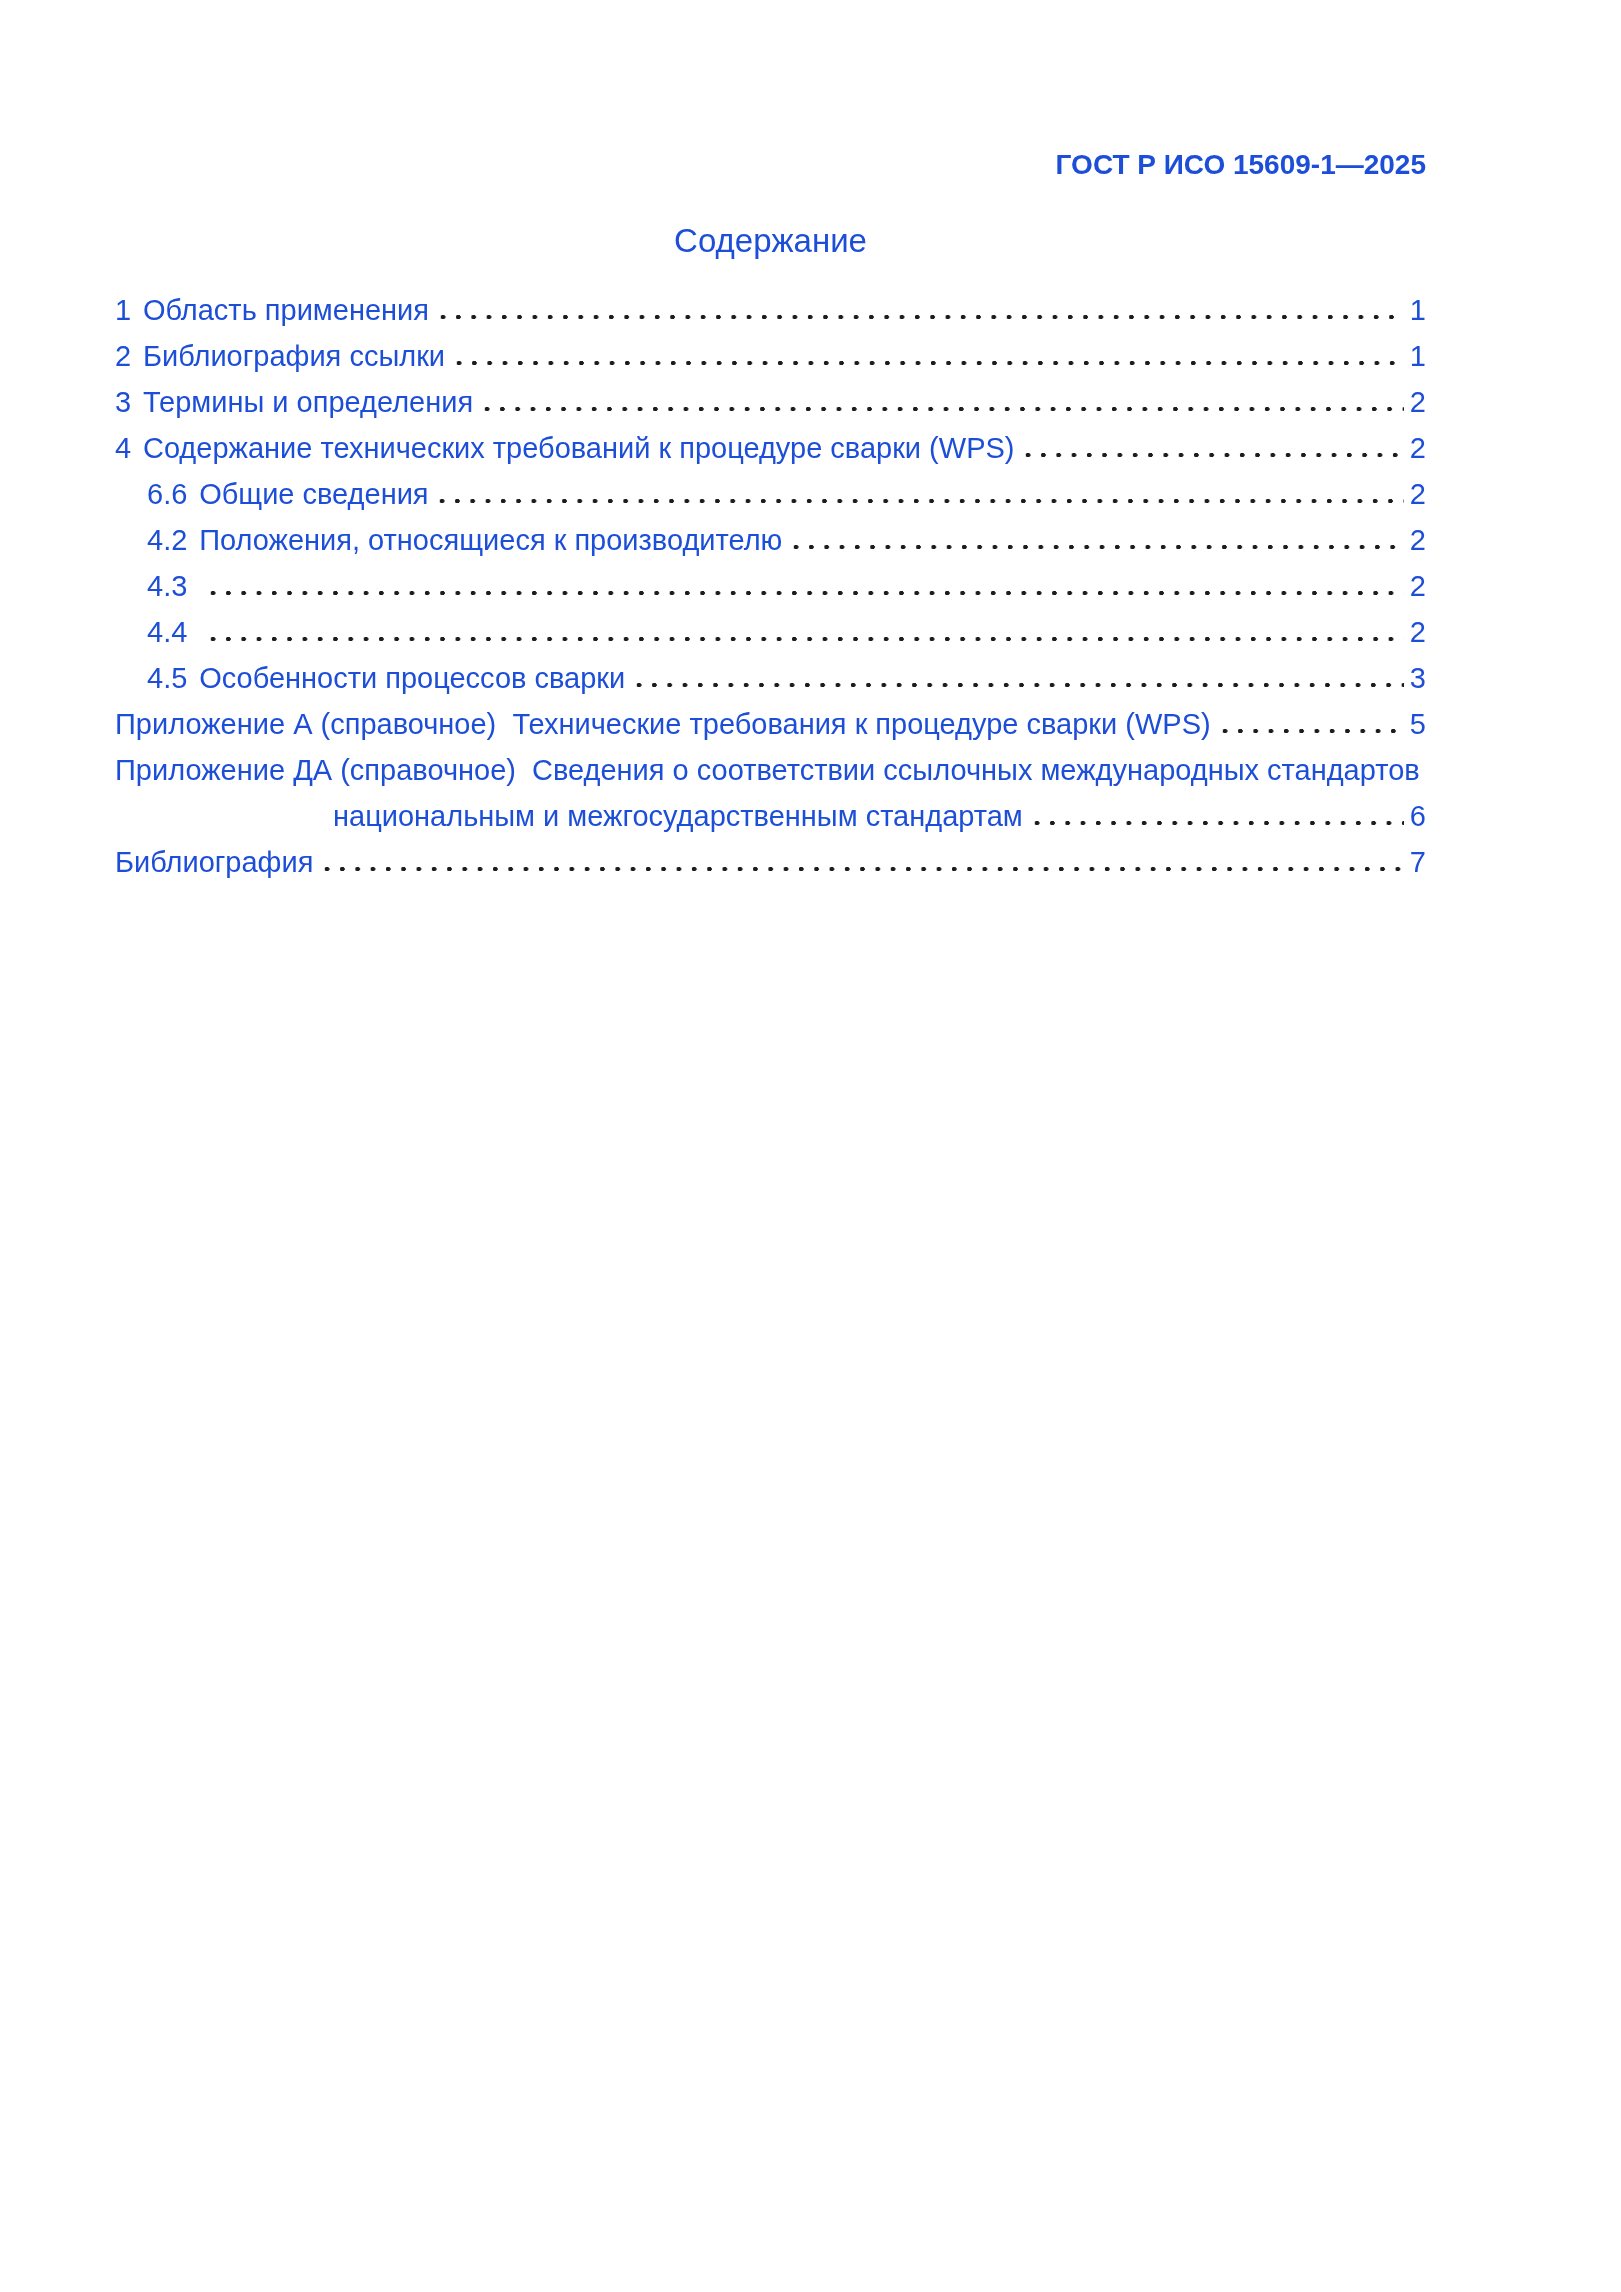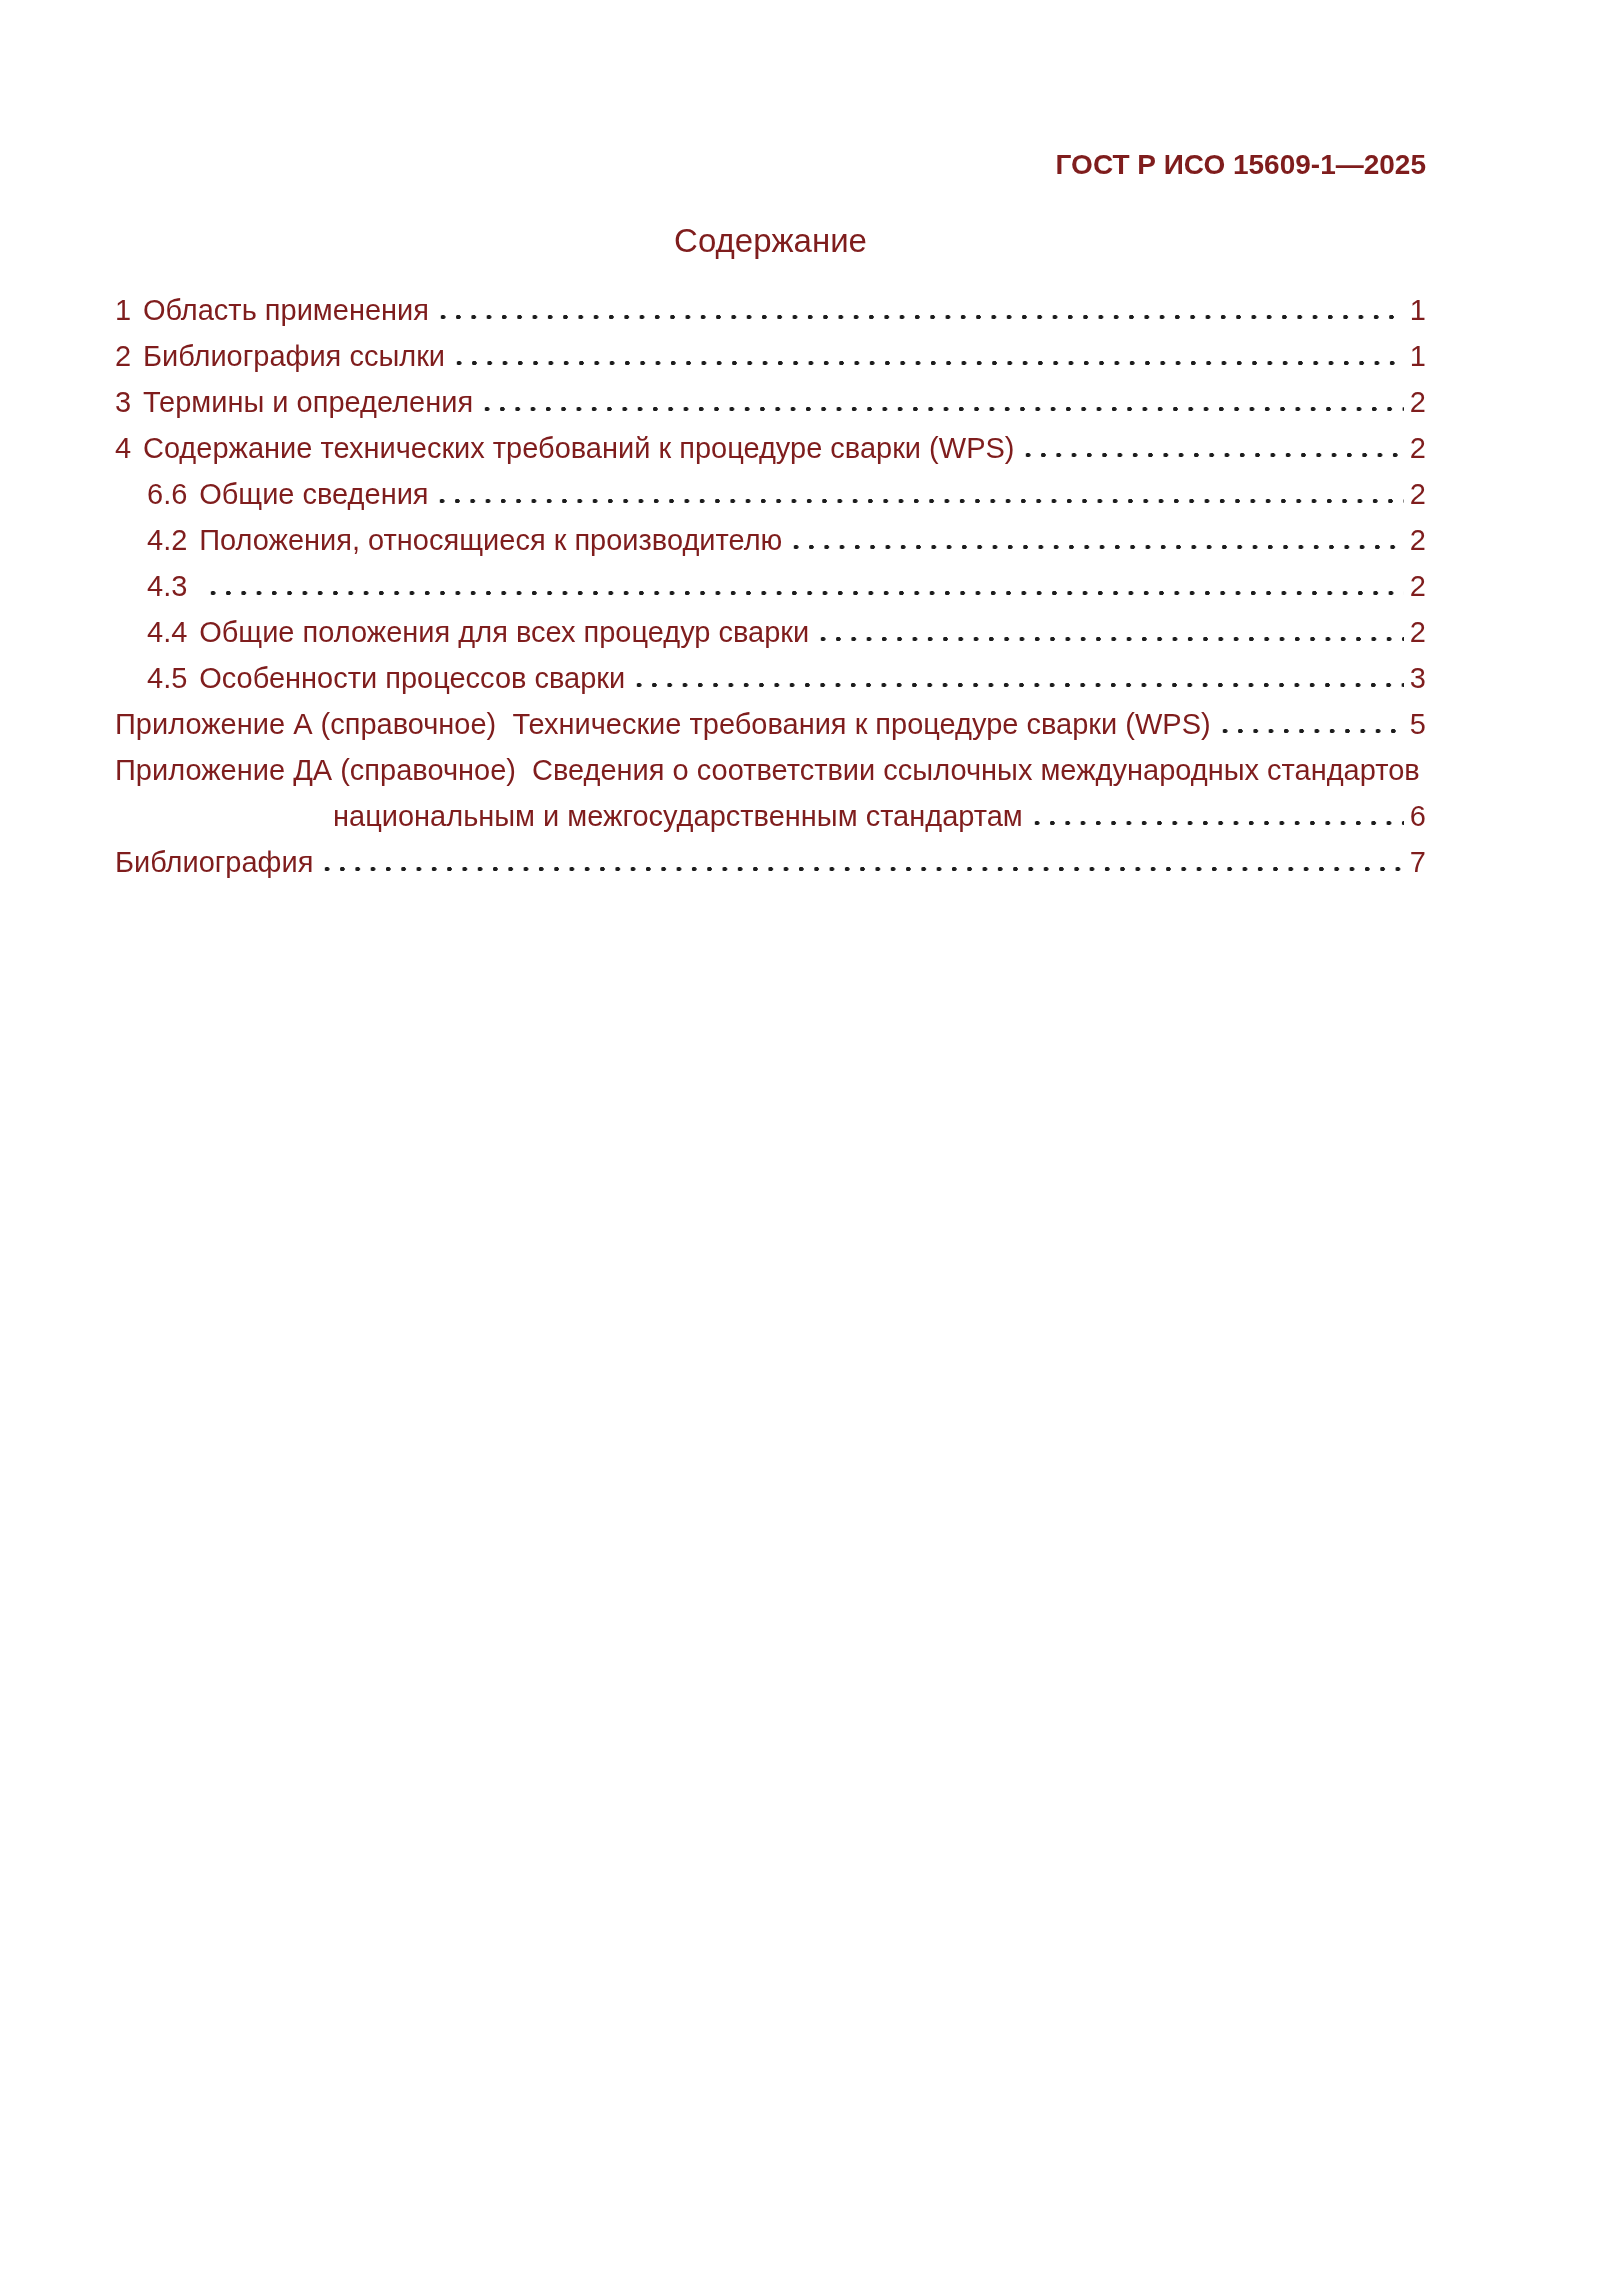--- a/index.html
+++ b/index.html
@@ -2,21 +2,21 @@
 <html lang="ru"><head>
 <meta charset="utf-8">
 <style>
   html,body{margin:0;padding:0;background:#ffffff;}
   .page{
     position:relative;
     width:1621px;
     height:1802px;
     background:#ffffff;
     font-family:"Liberation Sans", sans-serif;
-    color:#7f1d1d;
+    color:#1d4ed8;
     overflow:hidden;
   }
   .doc-header{
     position:absolute;
     top:149px;
     right:195px;
     font-size:28px;
     font-weight:bold;
     white-space:pre;
   }
@@ -123,21 +123,20 @@
     </div>
 
     <div class="toc-row lvl2">
       <span class="num">4.3</span>
       <span class="leader"></span>
       <span class="pg">2</span>
     </div>
 
     <div class="toc-row lvl2">
       <span class="num">4.4</span>
-      <span class="lbl">Общие положения для всех процедур сварки</span>
       <span class="leader"></span>
       <span class="pg">2</span>
     </div>
 
     <div class="toc-row lvl2">
       <span class="num">4.5</span>
       <span class="lbl">Особенности процессов сварки</span>
       <span class="leader"></span>
       <span class="pg">3</span>
     </div>

